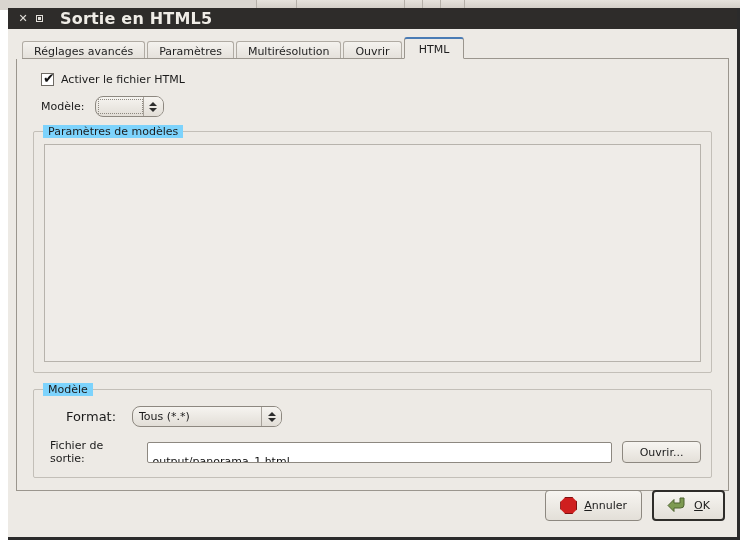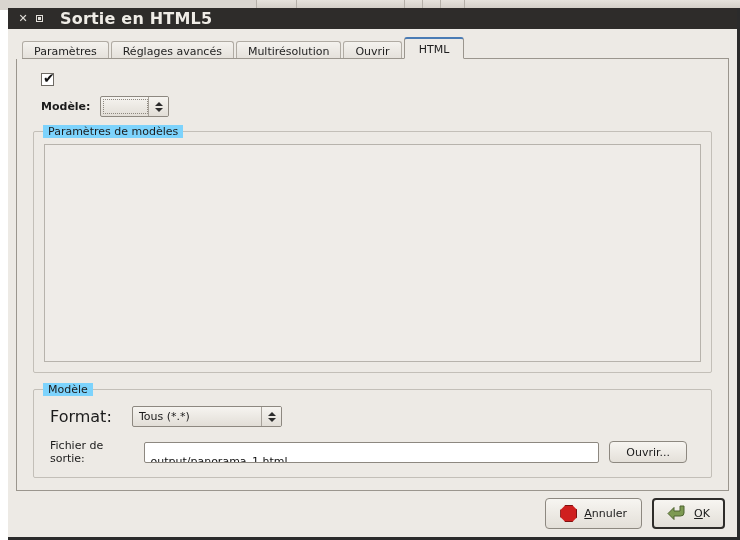--- a/index.html
+++ b/index.html
@@ -185,30 +185,30 @@
     color: #111;
     line-height: 14px;
     font-weight: bold;
   }
   .chk-label {
     margin-left: 7px;
     font-size: 11px;
   }
 
   
-  .modele-row { margin: 10px 0 0 12px; font-weight: bold; }
+  .modele-row { margin: 10px 0 0 12px; }
   .lbl { font-size: 11px; color: #1b1b1b; }
 
   .combo {
     display: flex;
     align-items: stretch;
     height: 21px;
     background: linear-gradient(to bottom, #f6f4f0, #e2ded7);
     border: 1px solid #8d8880;
-    border-radius: 2px;
+    border-radius: 8px;
     box-sizing: border-box;
     overflow: hidden;
   }
   .combo .val {
     flex: 1 1 auto;
     display: flex;
     align-items: center;
     padding: 0 6px;
     font-size: 11px;
     color: #1b1b1b;
@@ -261,24 +261,24 @@
   .big-panel {
     height: 218px;
     background: #efece8;
     border: 1px solid #b7b3ac;
     box-sizing: border-box;
   }
 
   
   .group.modele-group { margin-top: 16px; }
   .fmt-row { margin: 4px 0 0 6px; }
-  .fmt-label { width: 82px; font-size: 16px; }
+  .fmt-label { width: 82px; font-size: 13px; text-align: center; }
   .fmt-combo { width: 150px; }
 
-  .file-row { margin: 12px 14px 2px 6px; display: flex; align-items: center; }
+  .file-row { margin: 12px 0 2px 6px; display: flex; align-items: center; }
   .file-label { font-size: 11px; margin-right: 10px; }
   .textfield {
     height: 21px;
     line-height: 19px;
     background: #ffffff;
     border: 1px solid #8d8880;
     border-radius: 2px;
     box-sizing: border-box;
     padding: 9px 5px;
     font-size: 11px;
@@ -300,21 +300,21 @@
     display: inline-flex;
     align-items: center;
     justify-content: center;
   }
   .btn-ouvrir { margin-left: 10px; width: 82px; }
 
   
   .footer {
     position: absolute;
     right: 12px;
-    bottom: 8px;
+    bottom: 16px;
     display: flex;
     align-items: center;
   }
   .btn-big {
     height: 31px;
     border-radius: 4px;
     padding: 0 14px;
     display: inline-flex;
     align-items: center;
     gap: 7px;
@@ -364,33 +364,34 @@
     <div class="tb-btn maxi">
         <span class="tb-sq"></span>
       </div>
     <div class="tb-title">Sortie en HTML5</div>
   </div>
 
   <div class="client">
 
     <div class="tabbar">
       <div class="tabstrip-line"></div>
+      <div class="tab">Réglages avancés</div>
       <div class="tab">Paramètres</div>
-      <div class="tab">Réglages avancés</div>
       <div class="tab">Multirésolution</div>
       <div class="tab">Ouvrir</div>
       <div class="tab active">HTML</div>
     </div>
 
     <div class="tabpage">
 
       <div class="row chk-row">
         <span class="checkbox">
           <span class="tick">✔</span>
         </span>
+        <span class="chk-label">Activer le fichier HTML</span>
       </div>
 
       <div class="row modele-row">
         <span class="lbl">Modèle:</span>
         <span class="combo modele-combo">
           <span class="val dotted"></span>
           <span class="spin">
             <span class="arrow-up"></span>
             <span class="arrow-dn"></span>
           </span>

